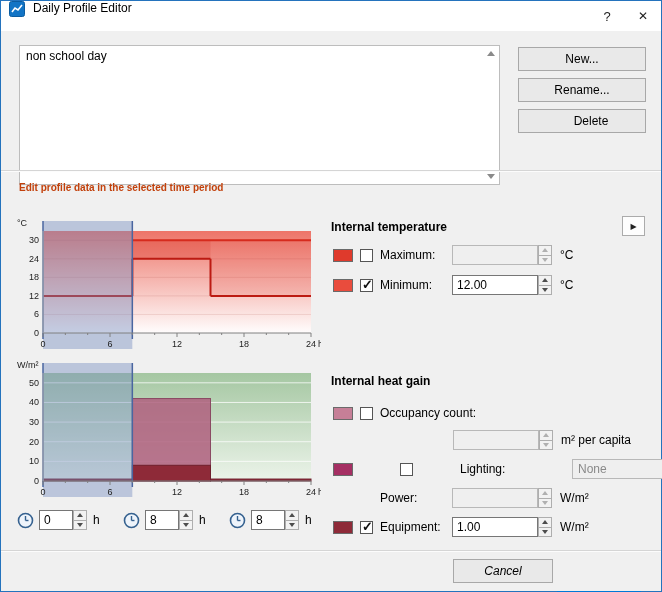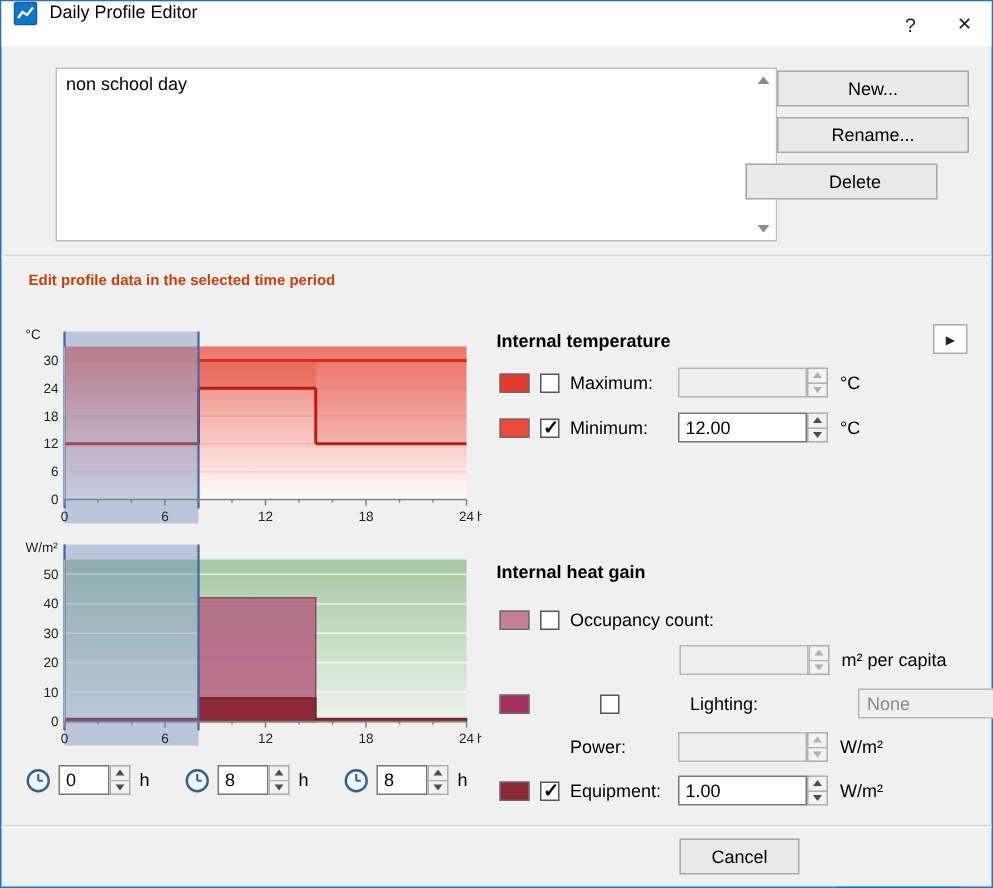--- a/index.html
+++ b/index.html
@@ -9,21 +9,21 @@
   
   .titlebar { position: absolute; left: 0; top: 0; right: 0; height: 30px; background: #ffffff; display: flex; align-items: flex-start; }
   .app-icon { width: 16px; height: 16px; margin-left: 8px; flex: 0 0 auto; }
   .title-text { margin-left: 8px; font-size: 12px; color: #000; flex: 1 1 auto; }
   .tb-btn { width: 36px; height: 30px; display: flex; align-items: center; justify-content: center; font-size: 13px; color: #222; cursor: default; }
   .tb-btn.close { font-size: 12px; }
 
   .content { position: absolute; left: 0; top: 30px; right: 0; bottom: 0; }
 
   
-  .listbox { position: absolute; left: 18px; top: 14px; width: 481px; height: 116px; background: #fff; border: 1px solid #bdbdbd; margin-left: 18px; }
+  .listbox { position: absolute; left: 18px; top: 14px; width: 481px; height: 140px; background: #fff; border: 1px solid #bdbdbd; }
   .list-items { position: absolute; left: 0; top: 0; right: 16px; bottom: 0; }
   .list-item { height: 21px; line-height: 21px; padding-left: 6px; font-size: 12px; color: #000; }
   .list-item.selected { background: #2f8be0; color: #fff; }
   .list-scroll { position: absolute; right: 0; top: 0; bottom: 0; width: 16px; background: #fff; display: flex; flex-direction: column; justify-content: space-between; }
   .sarr { width: 0; height: 0; border-left: 4px solid transparent; border-right: 4px solid transparent; margin: 5px auto; }
   .sarr.up { border-bottom: 5px solid #8a8a8a; }
   .sarr.dn { border-top: 5px solid #8a8a8a; }
 
   
   .btn { position: absolute; width: 128px; height: 24px; background: #e9e9e9; border: 1px solid #a8a8a8; font-size: 12px; color: #000; display: flex; align-items: center; justify-content: center; cursor: default; }
@@ -88,21 +88,21 @@
         <div class="list-item">non school day</div>
       </div>
       <div class="list-scroll">
         <span class="sarr up"></span>
         <span class="sarr dn"></span>
       </div>
     </div>
 
     <div class="btn" style="left:517px; top:16px;">New...</div>
     <div class="btn" style="left:517px; top:47px;">Rename...</div>
-    <div class="btn" style="left:496px; top:78px;padding-left:18px;">Delete</div>
+    <div class="btn" style="left:517px; top:78px;padding-left:18px;">Delete</div>
 
     <div class="sep" style="top:139px;"></div>
 
     <div class="section-label">Edit profile data in the selected time period</div>
 
     <div class="chart" style="top:184px; height:138px;">
         <svg width="308" height="138" viewBox="0 0 308 138">
           <defs>
             <linearGradient id="grad0" x1="0" y1="0" x2="0" y2="1">
               <stop offset="0" stop-color="#ed7468"></stop>
@@ -319,17 +319,17 @@
       <span class="hlabel">Equipment:</span>
       <input class="field" value="1.00" style="">
       <span class="spin">
           <span class="sb up"></span>
           <span class="sb dn"></span>
         </span>
       <span class="unit">W/m²</span>
     </div>
 
     <div class="sep" style="top:519px;"></div>
-    <div class="btn" style="left:452px; top:528px; width:80px;">Cancel</div>
+    <div class="btn" style="left:452px; top:528px; width:100px;font-style:italic;">Cancel</div>
     <div class="btn ok" style="left:556px; top:560px; width:84px;font-weight:bold;">OK</div>
 
   </div>
 </div>
 
 </body></html>

